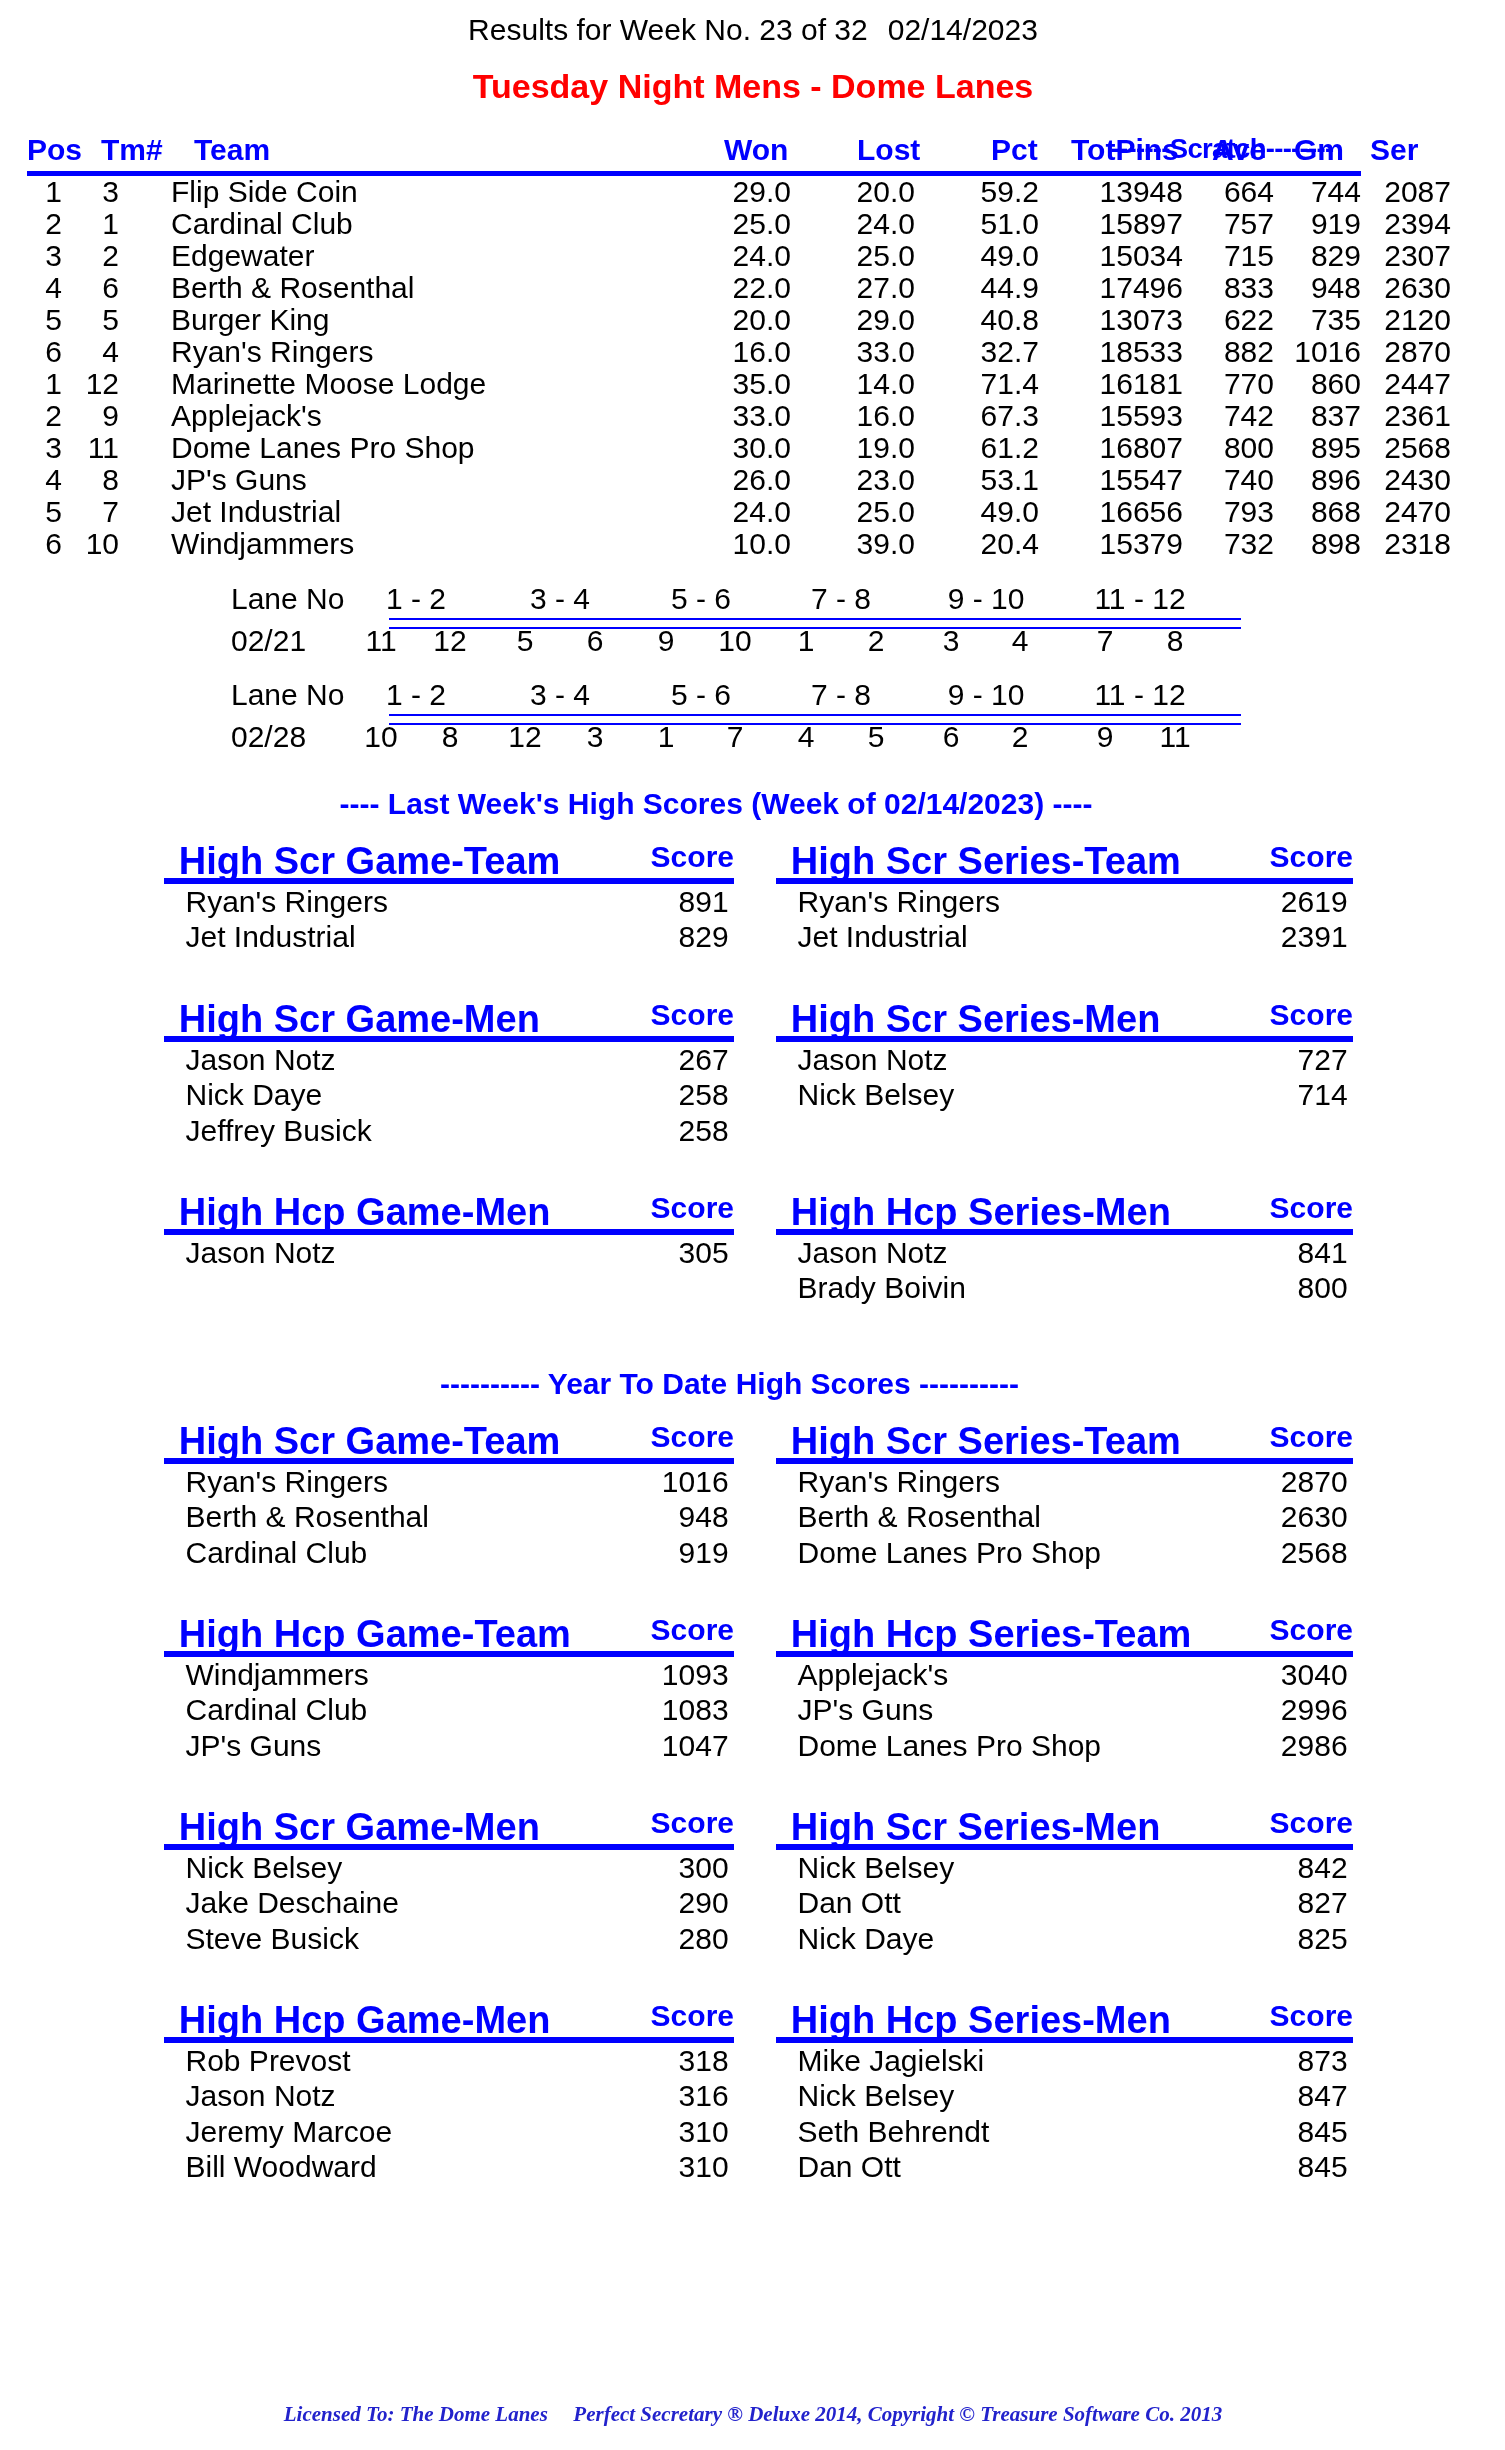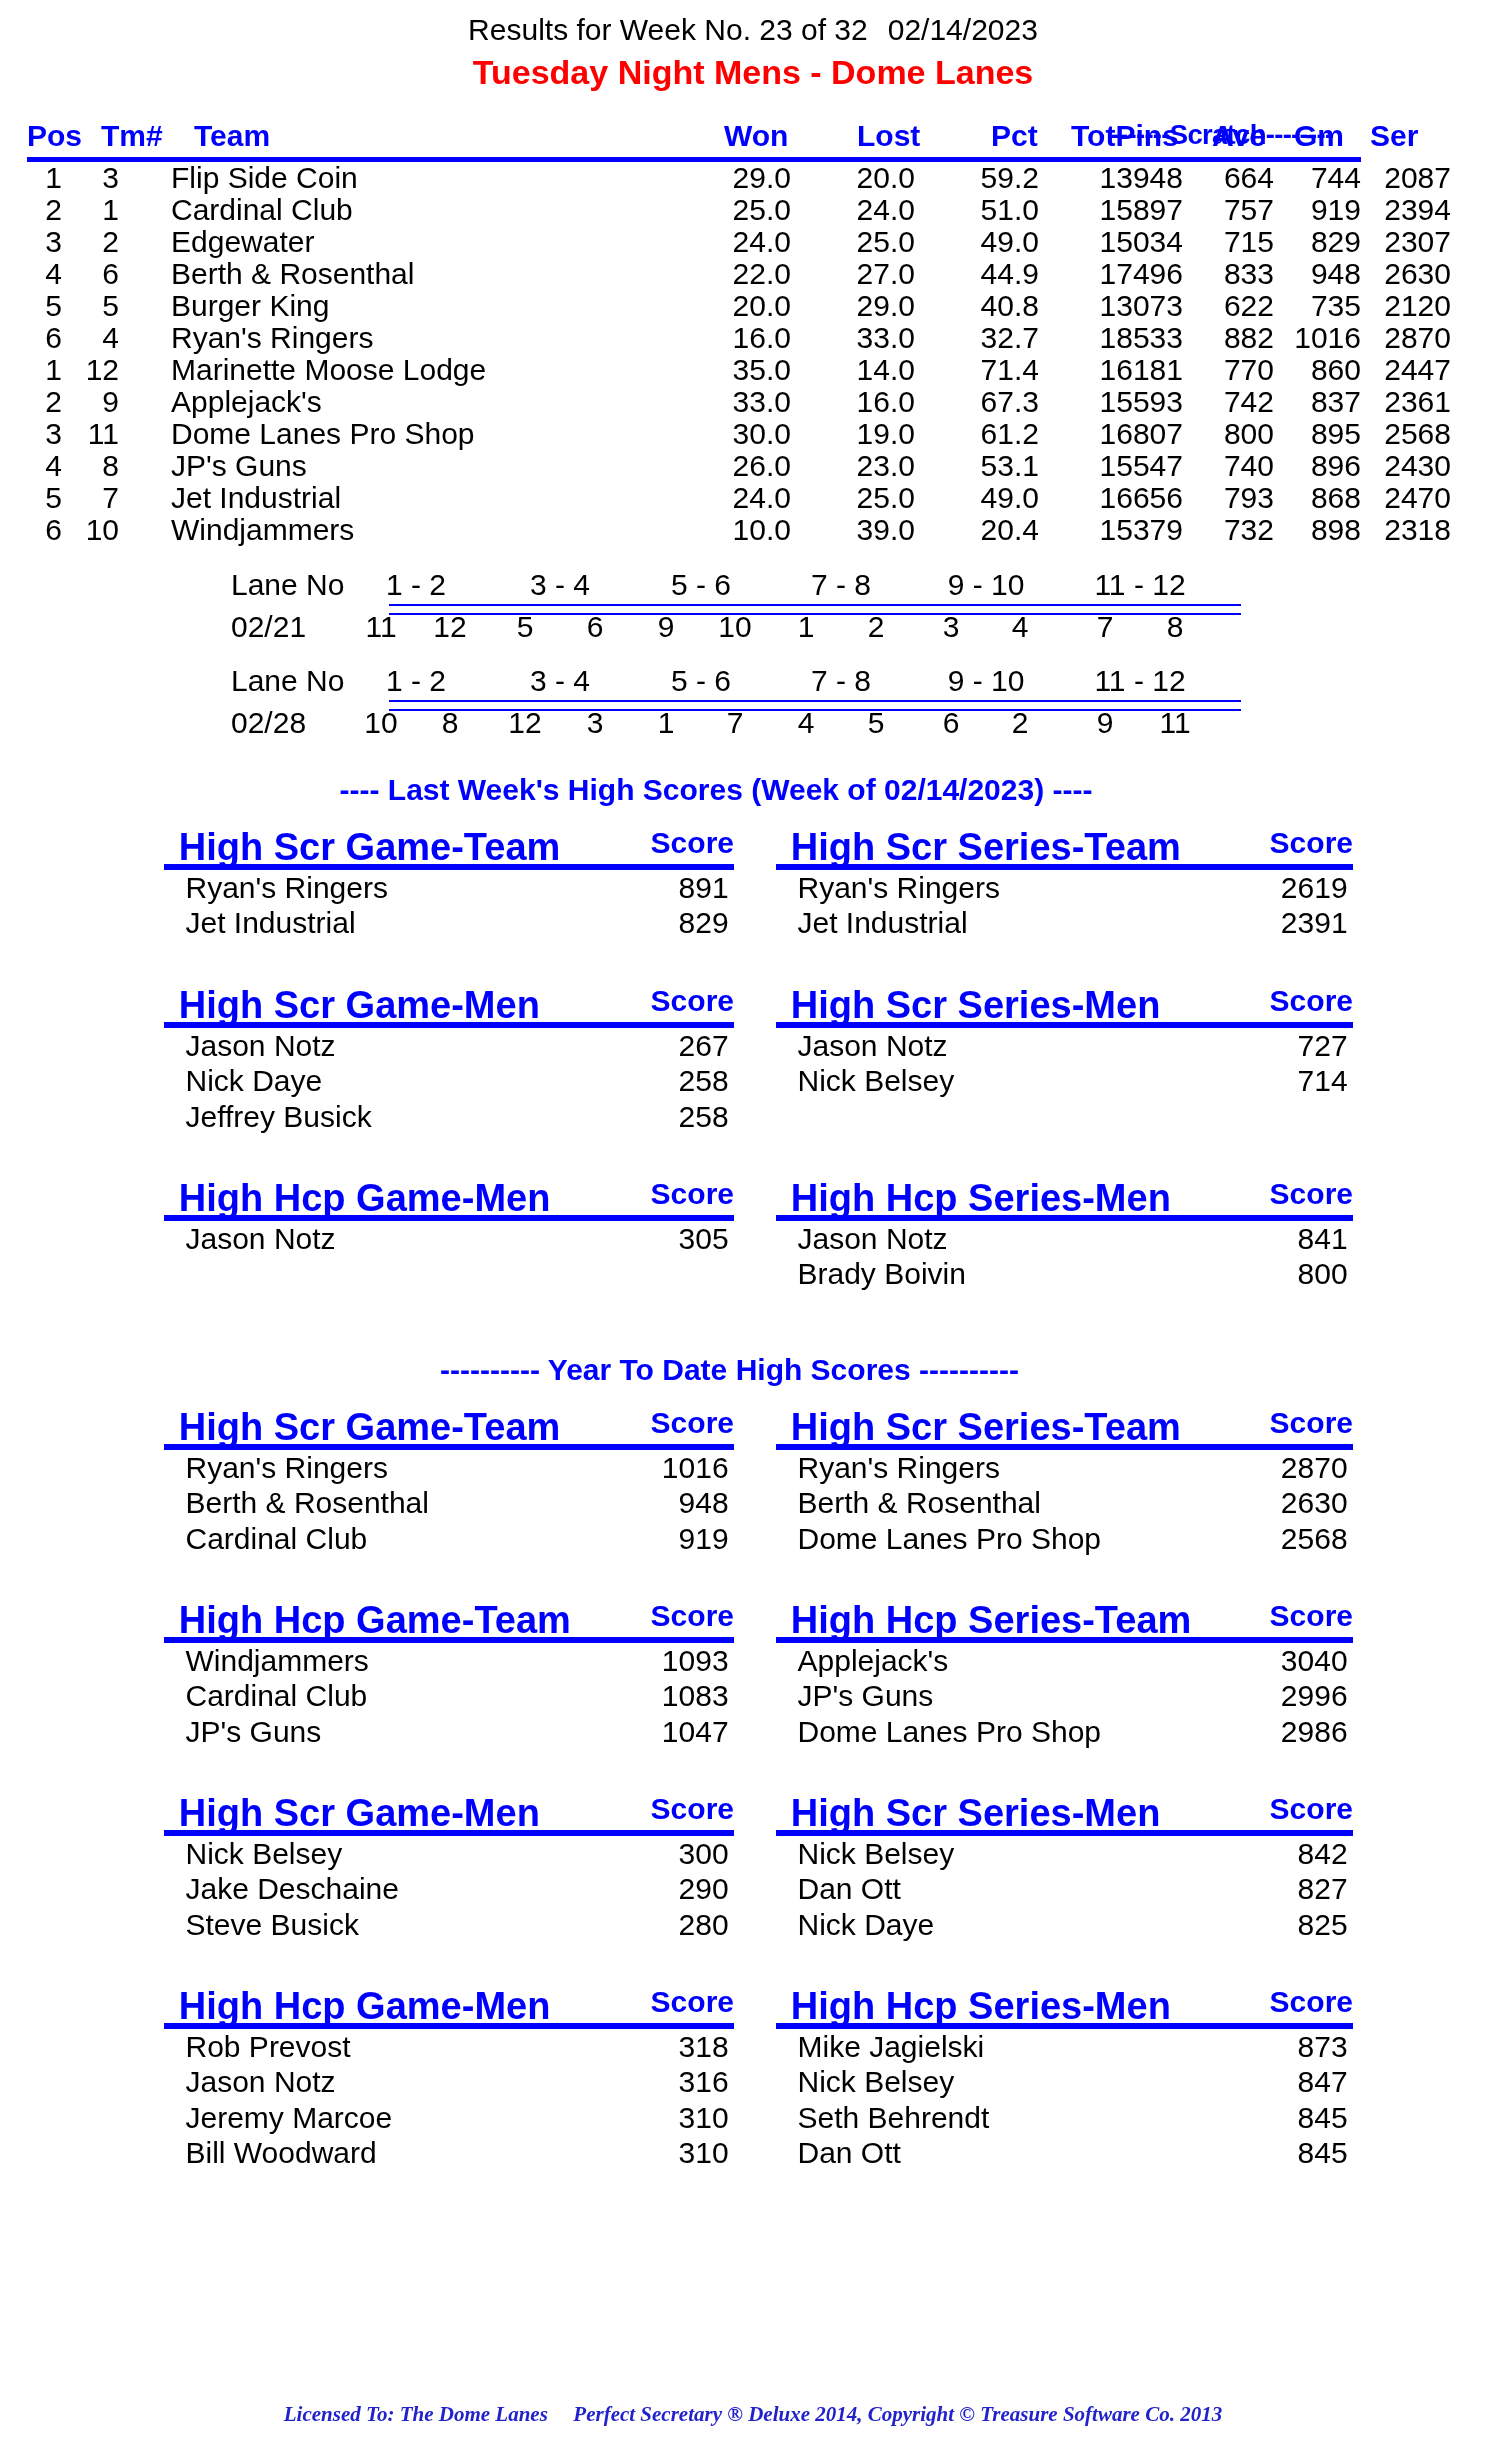--- a/index.html
+++ b/index.html
@@ -30,21 +30,21 @@
     color: #000000;
     line-height: 1.15;
     margin-top: 1.3px;
   }
   .subtitle .date-part { margin-left: 20px; }
   .league-line {
     font-size: 34px;
     font-weight: bold;
     color: #ff0000;
     line-height: 1.12;
-    margin-top: 5px;
+    margin-top: 19px;
   }
 
   
   .standings-wrap { position: relative; margin-top: 28px; }
 
   .scratch-label {
     position: absolute;
     left: 1078px;
     top: 0px;
     width: 288px;

